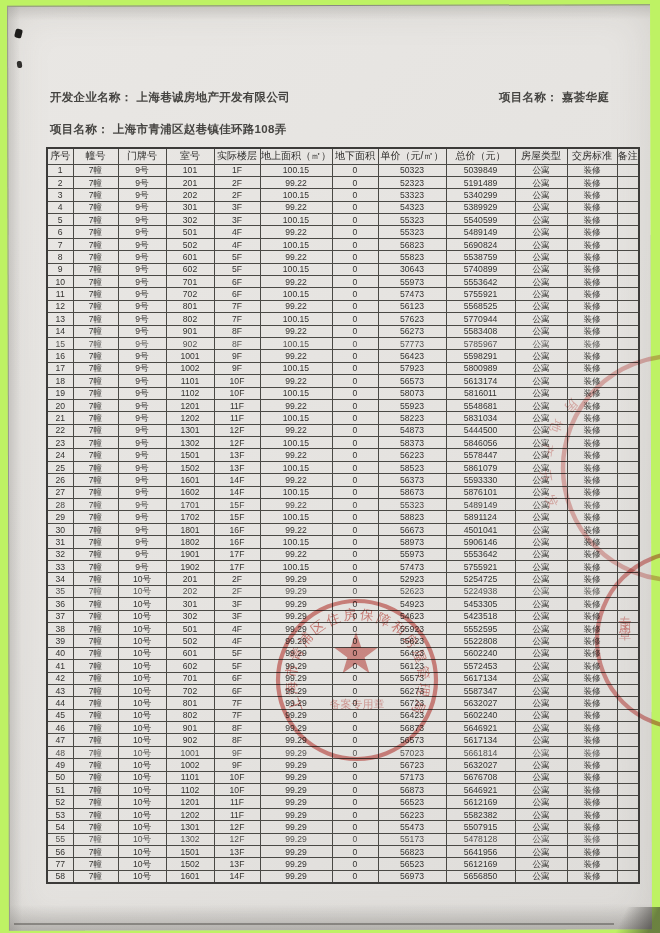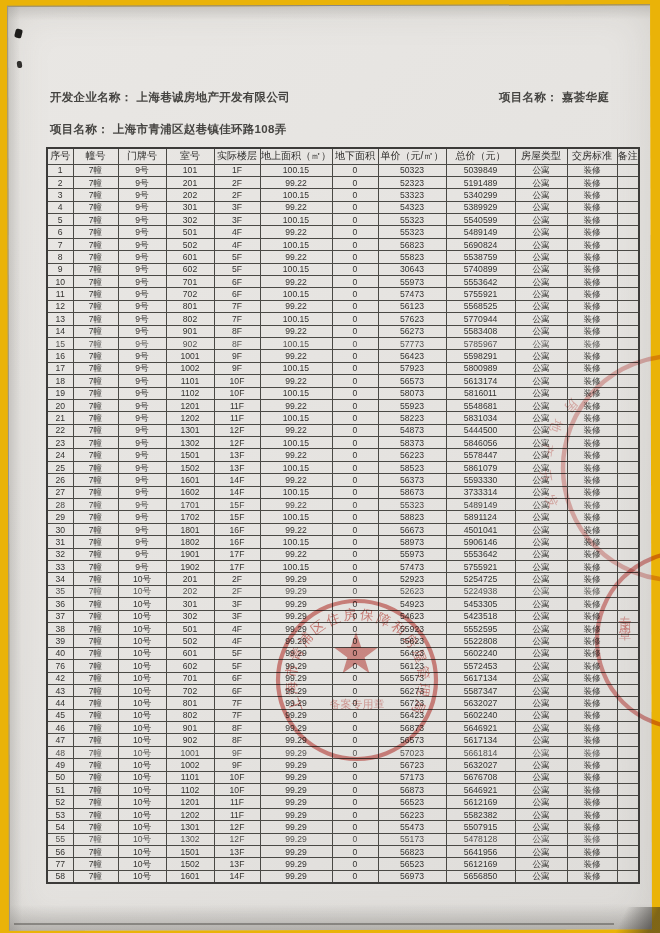--- a/index.html
+++ b/index.html
@@ -1,17 +1,17 @@
 <!DOCTYPE html>
 <html><head>
 <meta charset="utf-8">
 <style>
   html,body{margin:0;padding:0;background:#ffffff;}
   #doc{
-    position:relative;width:660px;height:933px;background:#eab308;overflow:hidden;
+    position:relative;width:660px;height:933px;background:#bef264;overflow:hidden;
     font-family:"Liberation Sans","DejaVu Sans",sans-serif;color:#2e2d2b;
   }
   .paper{
     position:absolute;left:8px;top:5px;right:9px;bottom:3px;
     background:
       linear-gradient(to bottom, rgba(120,118,114,.22) 0, rgba(120,118,114,0) 14px),
       linear-gradient(to right, rgba(110,108,104,.20) 0, rgba(110,108,104,0) 12px),
       linear-gradient(to top, rgba(90,88,84,.30) 0, rgba(90,88,84,0) 26px),
       linear-gradient(135deg,#e9e7e4 0%,#e5e3e0 55%,#dedcd9 100%);
     border-top:1px solid #8a8885;border-left:1px solid #979592;
@@ -478,21 +478,21 @@
         </tr>
         <tr>
           <td>27</td>
           <td>7幢</td>
           <td>9号</td>
           <td>1602</td>
           <td>14F</td>
           <td>100.15</td>
           <td>0</td>
           <td>58673</td>
-          <td>3733314</td>
+          <td>5876101</td>
           <td>公寓</td>
           <td>装修</td>
           <td></td>
         </tr>
         <tr>
           <td>28</td>
           <td>7幢</td>
           <td>9号</td>
           <td>1701</td>
           <td>15F</td>
@@ -666,21 +666,21 @@
           <td>5F</td>
           <td>99.29</td>
           <td>0</td>
           <td>56423</td>
           <td>5602240</td>
           <td>公寓</td>
           <td>装修</td>
           <td></td>
         </tr>
         <tr>
-          <td>76</td>
+          <td>41</td>
           <td>7幢</td>
           <td>10号</td>
           <td>602</td>
           <td>5F</td>
           <td>99.29</td>
           <td>0</td>
           <td>56123</td>
           <td>5572453</td>
           <td>公寓</td>
           <td>装修</td>

